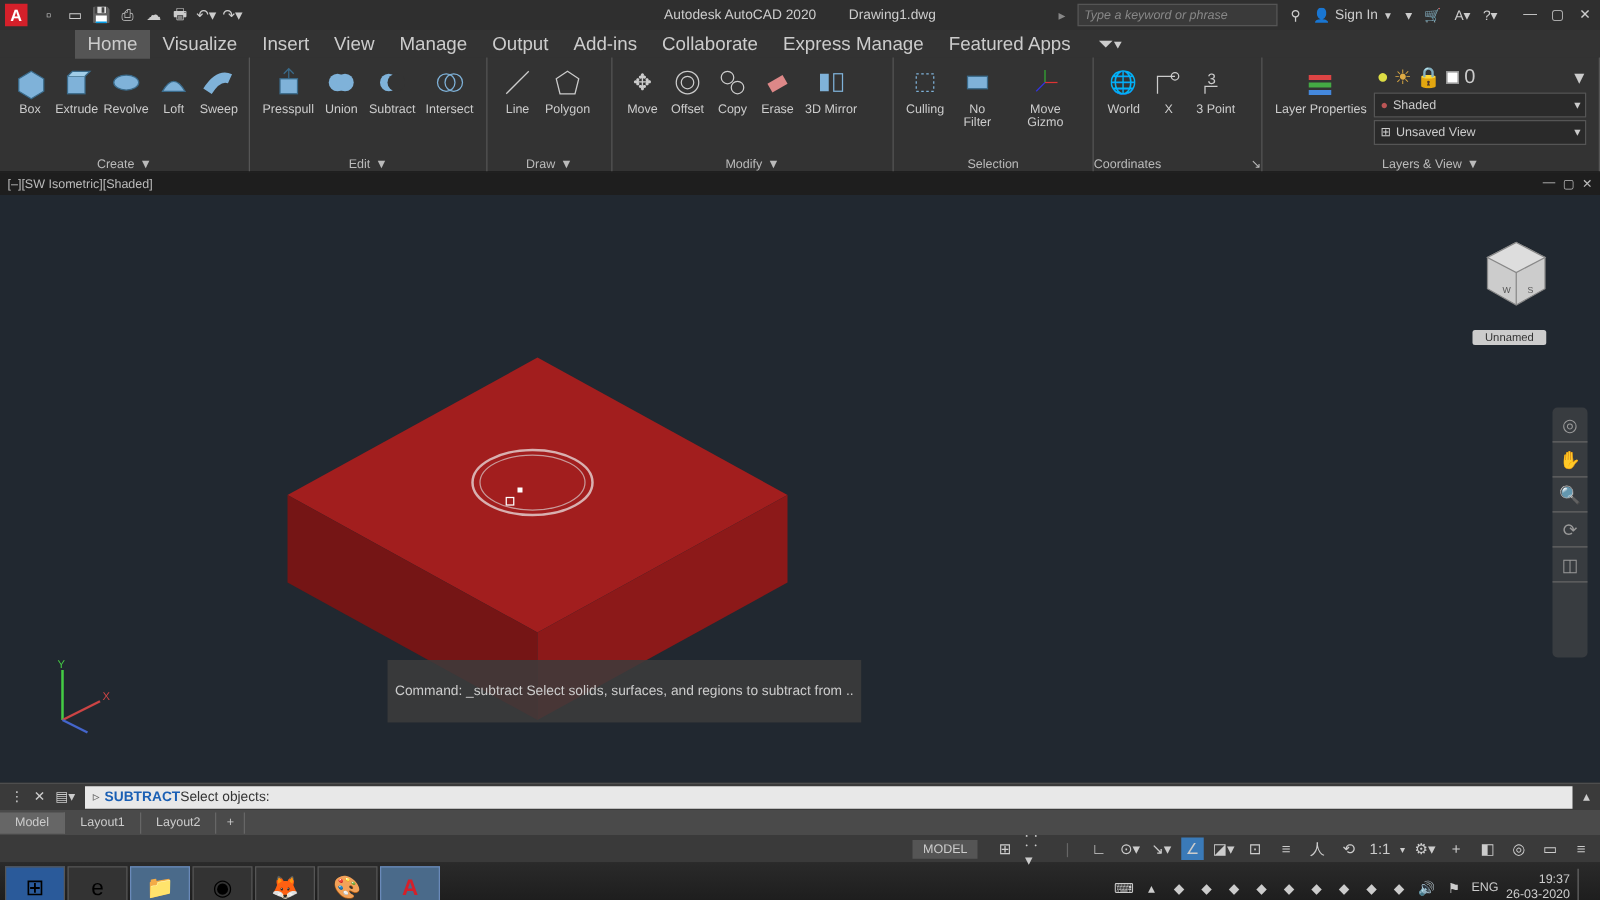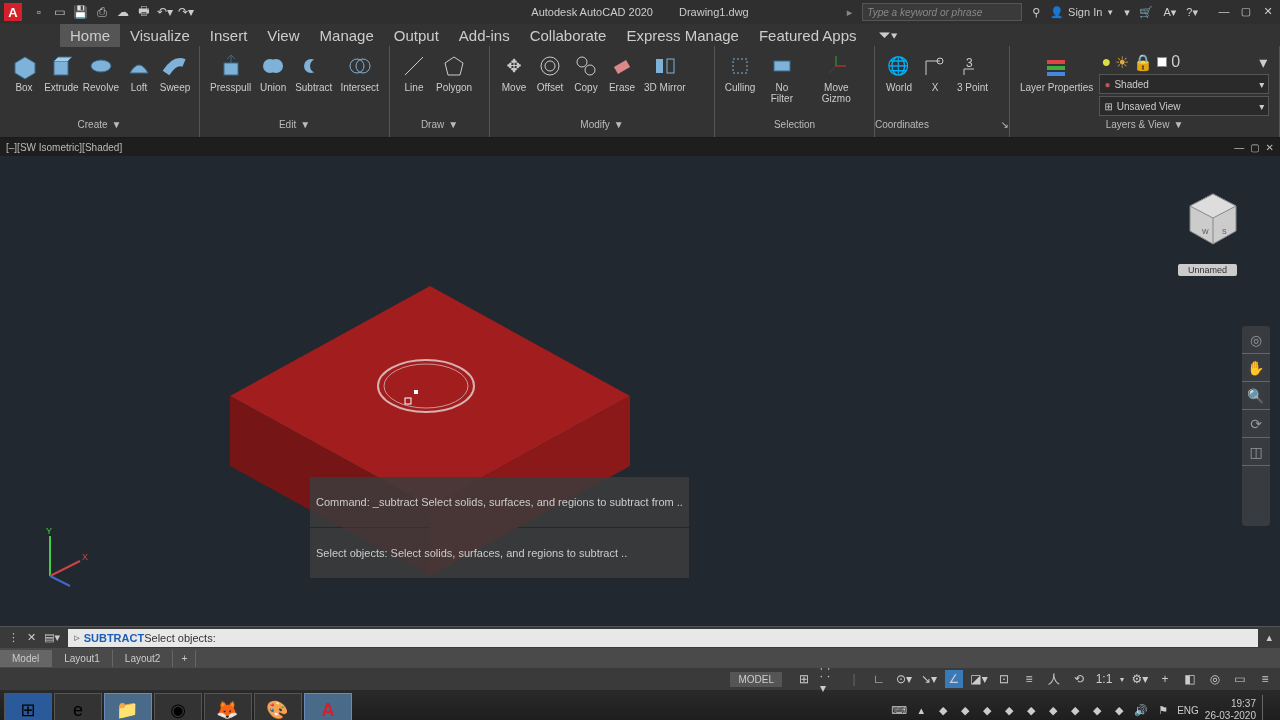--- a/index.html
+++ b/index.html
@@ -17,21 +17,21 @@
 
 .ribbon{background:#333;color:#ccc}
 .tabs{height:22px;display:flex;align-items:center;padding-left:60px;font-size:15px}
 .tab{padding:3px 10px;cursor:pointer}
 .tab.active{background:#555}
 .tab-extra{margin-left:6px;padding:3px 6px}
 
 .panels{height:92px;background:#333;display:flex;border-bottom:1px solid #1a1a1a}
 .panel{border-right:1px solid #555;display:flex;flex-direction:column}
 .panel-body{flex:1;display:flex;align-items:flex-start;padding:4px 6px 0 6px}
-.panel-title{height:18px;font-size:10px;color:#bbb;text-align:center;display:flex;align-items:flex-start;justify-content:center;gap:4px}
+.panel-title{height:18px;font-size:10px;color:#bbb;text-align:center;display:flex;align-items:flex-end;justify-content:center;gap:4px}
 .rbtn{display:flex;flex-direction:column;align-items:center;justify-content:flex-start;padding:2px 4px;font-size:10px;color:#ccc;min-width:36px;text-align:center;gap:2px;height:64px}
 .rbtn .ico{width:28px;height:28px;display:flex;align-items:center;justify-content:center;font-size:18px}
 .rside{display:flex;flex-direction:column;padding:2px;gap:2px}
 .rside-row{display:flex;align-items:center;background:#2a2a2a;border:1px solid #555;height:20px;width:170px;font-size:10px;padding:0 4px;gap:4px}
 .rside-icons{display:flex;gap:4px;align-items:center;height:20px;width:170px;padding:0 2px}
 
 .viewbar{height:18px;background:#1e1e1e;color:#bbb;font-size:10px;padding:2px 6px;display:flex;align-items:center}
 .viewbar-right{margin-left:auto;display:flex;gap:6px}
 
 .canvas{position:relative;height:470px;background:#212830}
@@ -422,21 +422,20 @@
   </div>
   <div class="navpad">
     <div>◎</div>
     <div>✋</div>
     <div>🔍</div>
     <div>⟳</div>
     <div>◫</div>
   </div>
   <div class="cmdlog">
     <div>Command:  _subtract Select solids, surfaces, and regions to subtract from ..</div>
-    <div>Select objects:  Select solids, surfaces, and regions to subtract ..</div>
   </div>
 </div>
 
 <div class="cmdbar">
   <span class="xbtn">⋮</span>
   <span class="xbtn">✕</span>
   <span class="xbtn">▤▾</span>
   <div class="cmdinput">
     <span style="color:#666;margin-right:4px">▹</span>
     <b>SUBTRACT</b>

